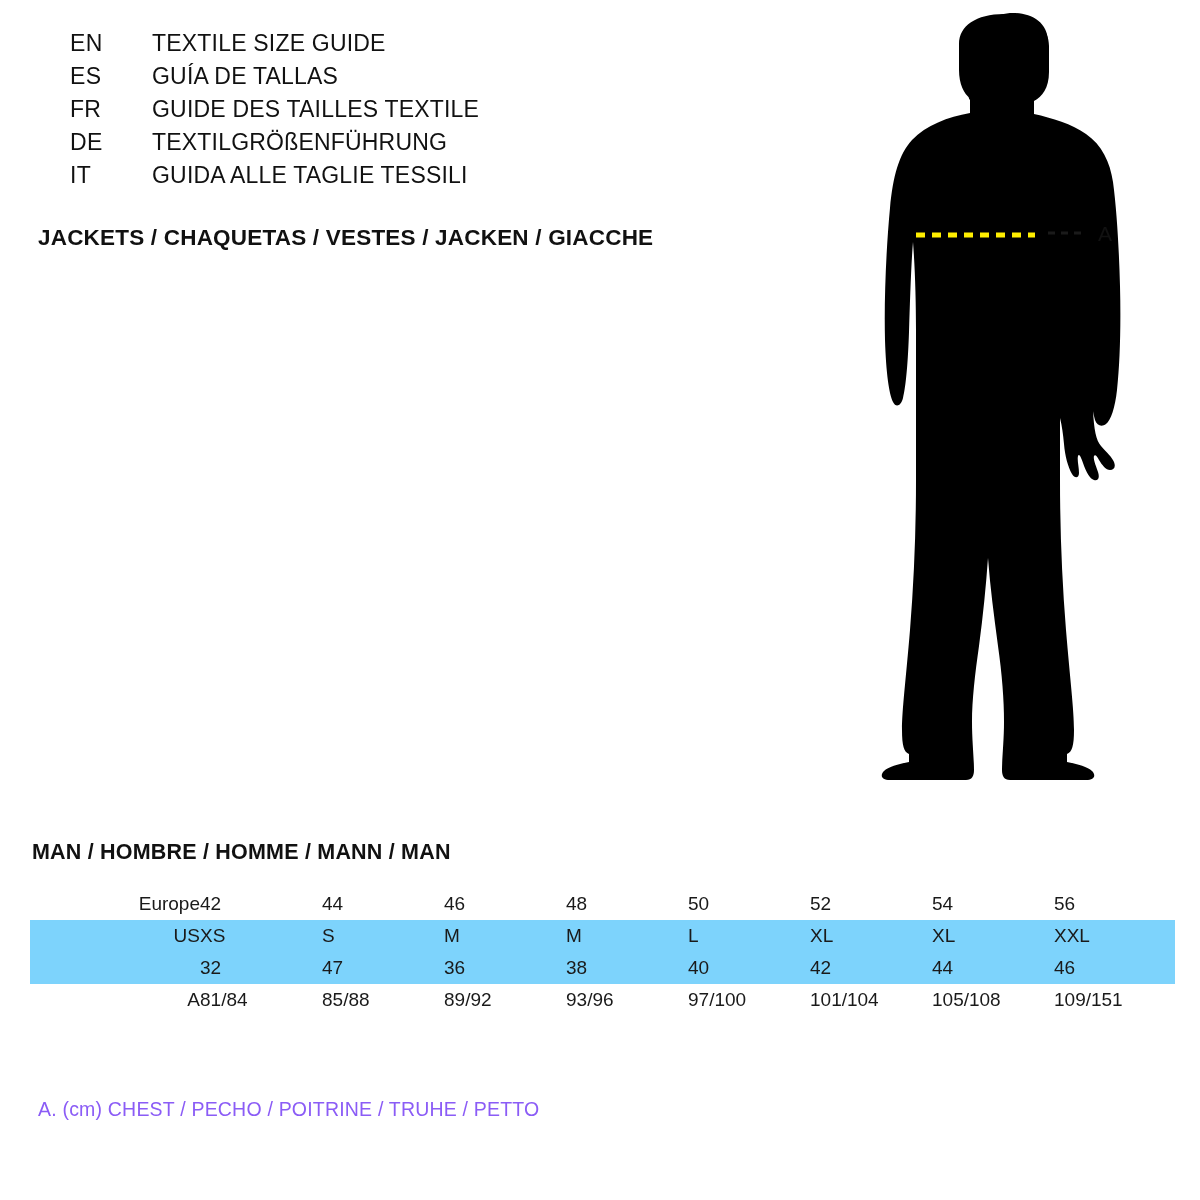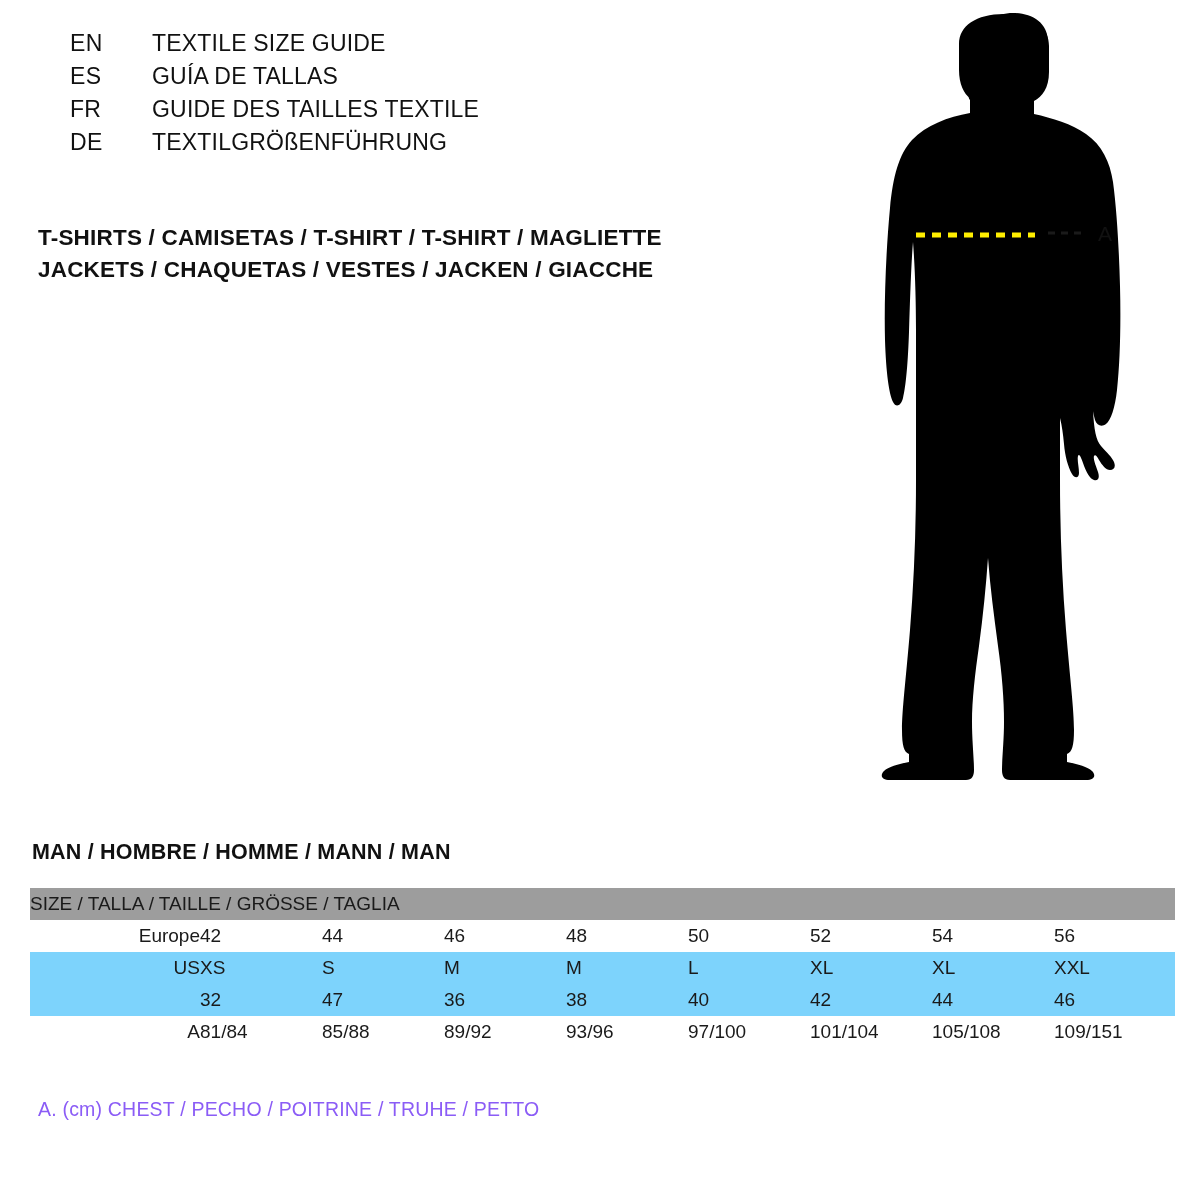--- a/index.html
+++ b/index.html
@@ -151,24 +151,27 @@
     <span class="lang-text">GUÍA DE TALLAS</span>
   </div>
   <div class="lang-row">
     <span class="lang-code">FR</span>
     <span class="lang-text">GUIDE DES TAILLES TEXTILE</span>
   </div>
   <div class="lang-row">
     <span class="lang-code">DE</span>
     <span class="lang-text">TEXTILGRÖßENFÜHRUNG</span>
   </div>
+  <div class="lang-row">
+    <span class="lang-code">IT</span>
+    <span class="lang-text">GUIDA ALLE TAGLIE TESSILI</span>
+  </div>
 </div>
 
 <div id="garment-lines">
-  <div class="garment-line">T-SHIRTS / CAMISETAS / T-SHIRT / T-SHIRT / MAGLIETTE</div>
   <div class="garment-line">JACKETS / CHAQUETAS / VESTES / JACKEN / GIACCHE</div>
 </div>
 
 <div id="figure-wrap">
   <svg id="figure-svg" width="380" height="790" viewBox="0 0 380 790" xmlns="http://www.w3.org/2000/svg">
     <path fill="#000000" d="
       M 160 30
       C 160 12, 176 3, 193 3
       C 211 3, 228 12, 228 32
       L 228 62
@@ -260,23 +263,20 @@
     <col style="width:122px">
       <col style="width:122px">
       <col style="width:122px">
       <col style="width:122px">
     <col style="width:122px">
       <col style="width:122px">
       <col style="width:122px">
       <col style="width:121px">
   </colgroup>
   <tbody>
-    <tr class="hdr-row">
-      <td colspan="9">SIZE / TALLA / TAILLE / GRÖSSE / TAGLIA</td>
-    </tr>
     <tr class="row-white">
       <td class="row-label">Europe</td>
       <td class="cell-val">42</td>
       <td class="cell-val">44</td>
       <td class="cell-val">46</td>
       <td class="cell-val">48</td>
       <td class="cell-val">50</td>
       <td class="cell-val">52</td>
       <td class="cell-val">54</td>
       <td class="cell-val">56</td>

